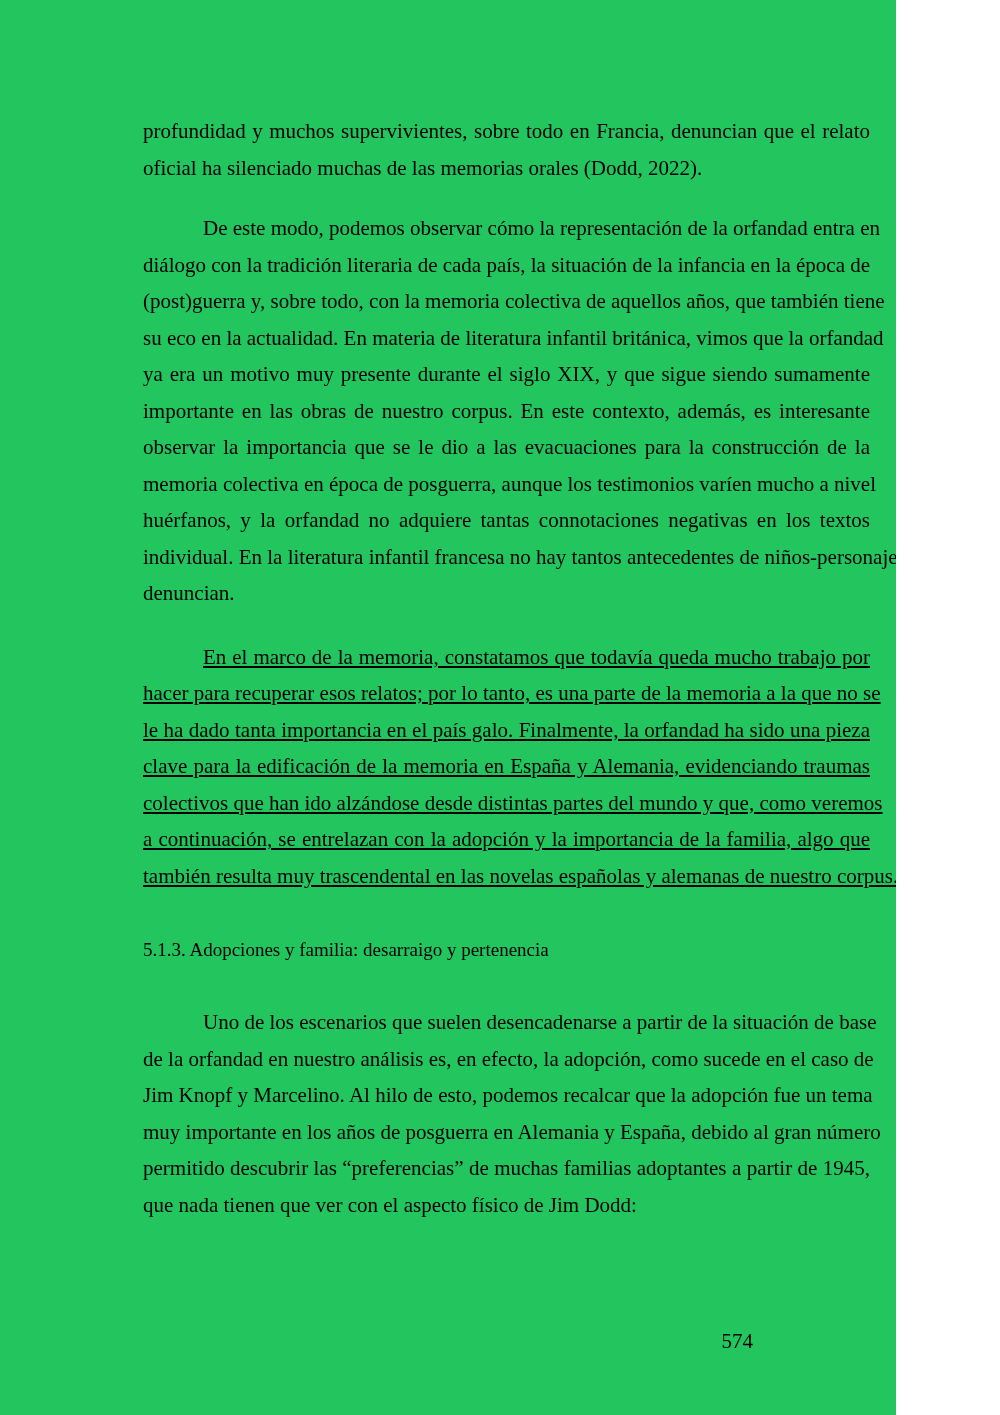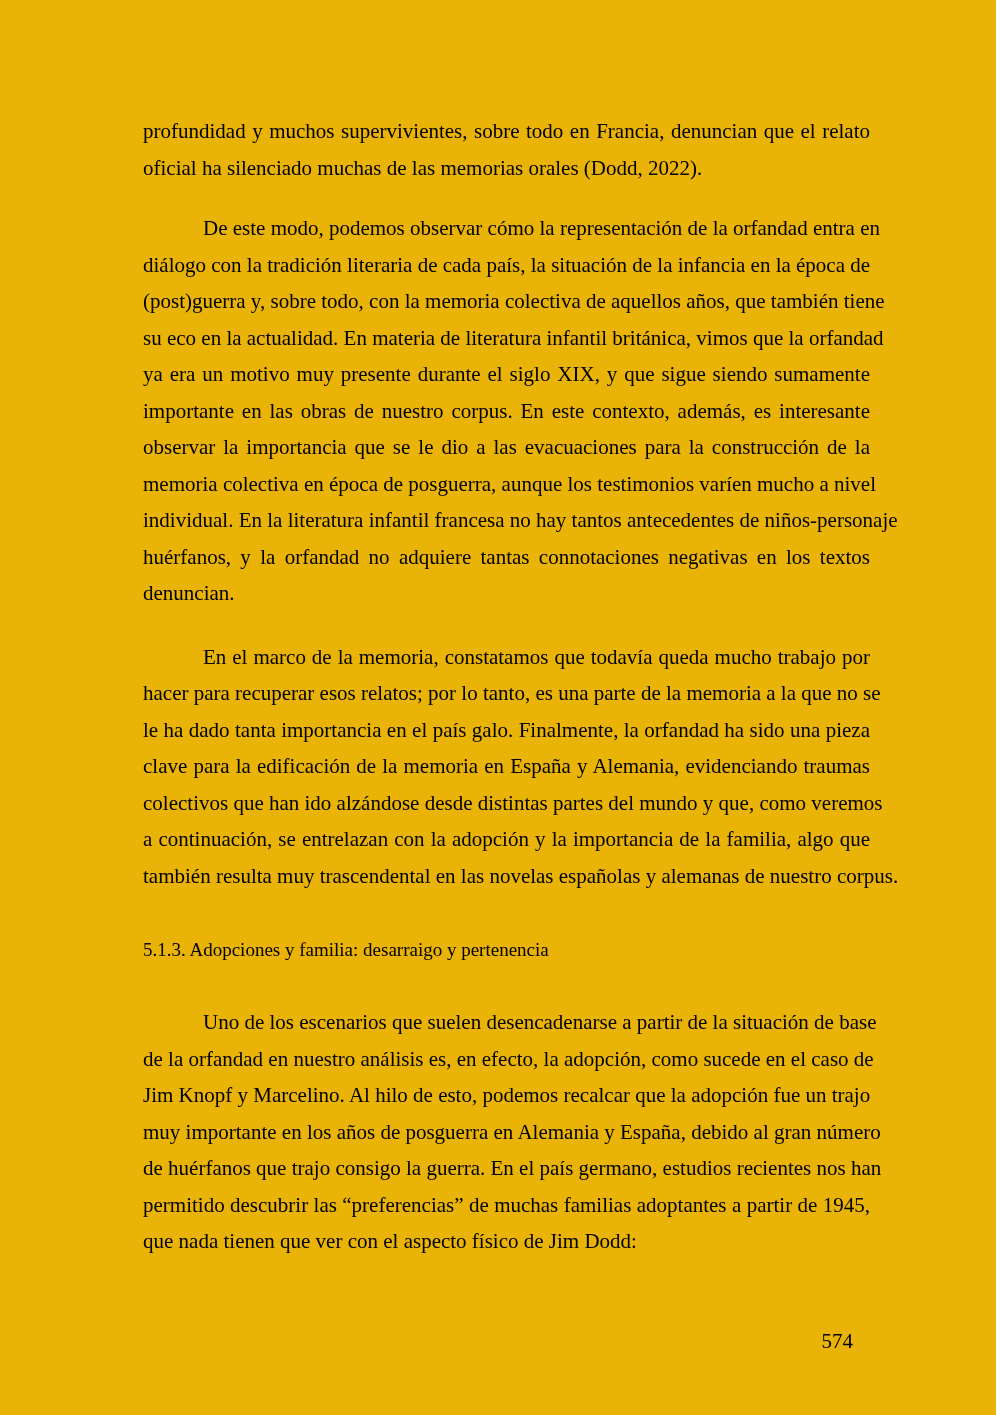--- a/index.html
+++ b/index.html
@@ -2,23 +2,23 @@
 <html lang="es"><head>
 <meta charset="utf-8">
 <style>
   html, body {
     margin: 0;
     padding: 0;
     background: #ffffff;
   }
   .page {
     position: relative;
-    width: 996px;
+    width: 896px;
     height: 1415px;
-    background: #eab308;
+    background: #22c55e;
     color: #000000;
     font-family: "Liberation Serif", "DejaVu Serif", serif;
     overflow: hidden;
   }
   .content {
     position: absolute;
     left: 143px;
     top: 113px;
     width: 727px;
   }
@@ -28,21 +28,21 @@
     line-height: 36.5px;
     white-space: nowrap;
     text-align: justify;
     text-align-last: justify;
     overflow: visible;
   }
   .line.indent { text-indent: 60px; }
   .line.para-end { text-align-last: left; }
   .para.p1 { margin-bottom: 24px; }
   .para.p2 { margin-bottom: 27px; }
-  .para.p3 { margin-bottom: 12px; }
+  .para.p3 { margin-bottom: 12px; text-decoration: underline; }
   .heading {
     margin: 38px 0 36px 0;
     font-size: 19px;
     font-weight: normal;
     line-height: 36px;
     white-space: nowrap;
   }
   .page-number {
     position: absolute;
     top: 1323px;
@@ -64,43 +64,42 @@
 
     <div class="para p2">
       <div class="line indent">De este modo, podemos observar cómo la representación de la orfandad entra en</div>
       <div class="line">diálogo con la tradición literaria de cada país, la situación de la infancia en la época de</div>
       <div class="line">(post)guerra y, sobre todo, con la memoria colectiva de aquellos años, que también tiene</div>
       <div class="line">su eco en la actualidad. En materia de literatura infantil británica, vimos que la orfandad</div>
       <div class="line">ya era un motivo muy presente durante el siglo XIX, y que sigue siendo sumamente</div>
       <div class="line">importante en las obras de nuestro corpus. En este contexto, además, es interesante</div>
       <div class="line">observar la importancia que se le dio a las evacuaciones para la construcción de la</div>
       <div class="line">memoria colectiva en época de posguerra, aunque los testimonios varíen mucho a nivel</div>
+      <div class="line">huérfanos, y la orfandad no adquiere tantas connotaciones negativas en los textos</div>
       <div class="line">individual. En la literatura infantil francesa no hay tantos antecedentes de niños-personaje</div>
-      <div class="line">huérfanos, y la orfandad no adquiere tantas connotaciones negativas en los textos</div>
       <div class="line para-end">denuncian.</div>
     </div>
 
     <div class="para p3">
       <div class="line indent">En el marco de la memoria, constatamos que todavía queda mucho trabajo por</div>
       <div class="line">hacer para recuperar esos relatos; por lo tanto, es una parte de la memoria a la que no se</div>
       <div class="line">le ha dado tanta importancia en el país galo. Finalmente, la orfandad ha sido una pieza</div>
       <div class="line">clave para la edificación de la memoria en España y Alemania, evidenciando traumas</div>
       <div class="line">colectivos que han ido alzándose desde distintas partes del mundo y que, como veremos</div>
       <div class="line">a continuación, se entrelazan con la adopción y la importancia de la familia, algo que</div>
       <div class="line para-end">también resulta muy trascendental en las novelas españolas y alemanas de nuestro corpus.</div>
     </div>
 
     <h2 class="heading">5.1.3. Adopciones y familia: desarraigo y pertenencia</h2>
 
     <div class="para p4">
       <div class="line indent">Uno de los escenarios que suelen desencadenarse a partir de la situación de base</div>
       <div class="line">de la orfandad en nuestro análisis es, en efecto, la adopción, como sucede en el caso de</div>
-      <div class="line">Jim Knopf y Marcelino. Al hilo de esto, podemos recalcar que la adopción fue un trajo</div>
+      <div class="line">Jim Knopf y Marcelino. Al hilo de esto, podemos recalcar que la adopción fue un tema</div>
       <div class="line">muy importante en los años de posguerra en Alemania y España, debido al gran número</div>
-      <div class="line">de huérfanos que trajo consigo la guerra. En el país germano, estudios recientes nos han</div>
       <div class="line">permitido descubrir las “preferencias” de muchas familias adoptantes a partir de 1945,</div>
       <div class="line para-end">que nada tienen que ver con el aspecto físico de Jim Dodd:</div>
     </div>
 
   </div>
 
   <div class="page-number">574</div>
 </div>
 
 </body></html>

